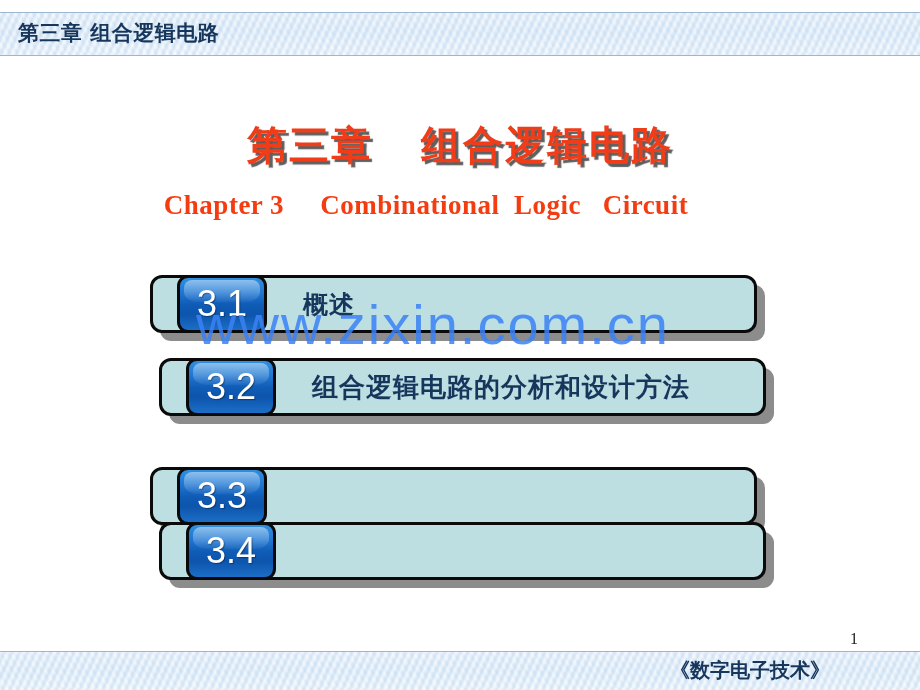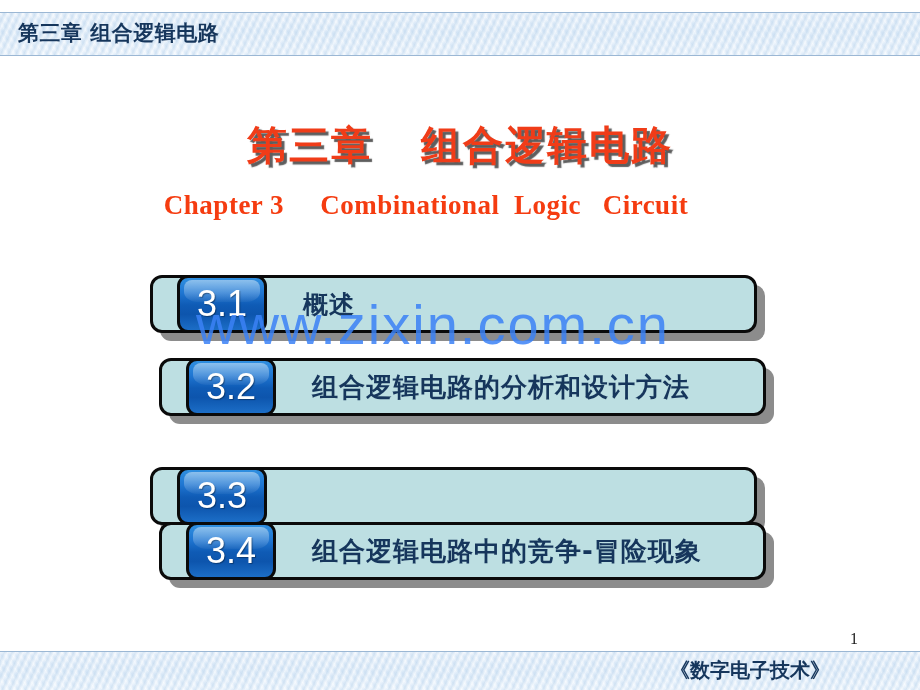--- a/index.html
+++ b/index.html
@@ -261,21 +261,20 @@
     <div class="bar bar-3">
       <div class="badge">
         <span class="badge-text">3.3</span>
       </div>
     </div>
 
     <div class="bar bar-4">
       <div class="badge">
         <span class="badge-text">3.4</span>
       </div>
-      <div class="bar-label">组合逻辑电路中的竞争-冒险现象</div>
     </div>
 
   </div>
 
   <div class="watermark">www.zixin.com.cn</div>
 
   <div class="page-number">1</div>
 
   <div class="footer-band">
     <div class="footer-title">《数字电子技术》</div>

